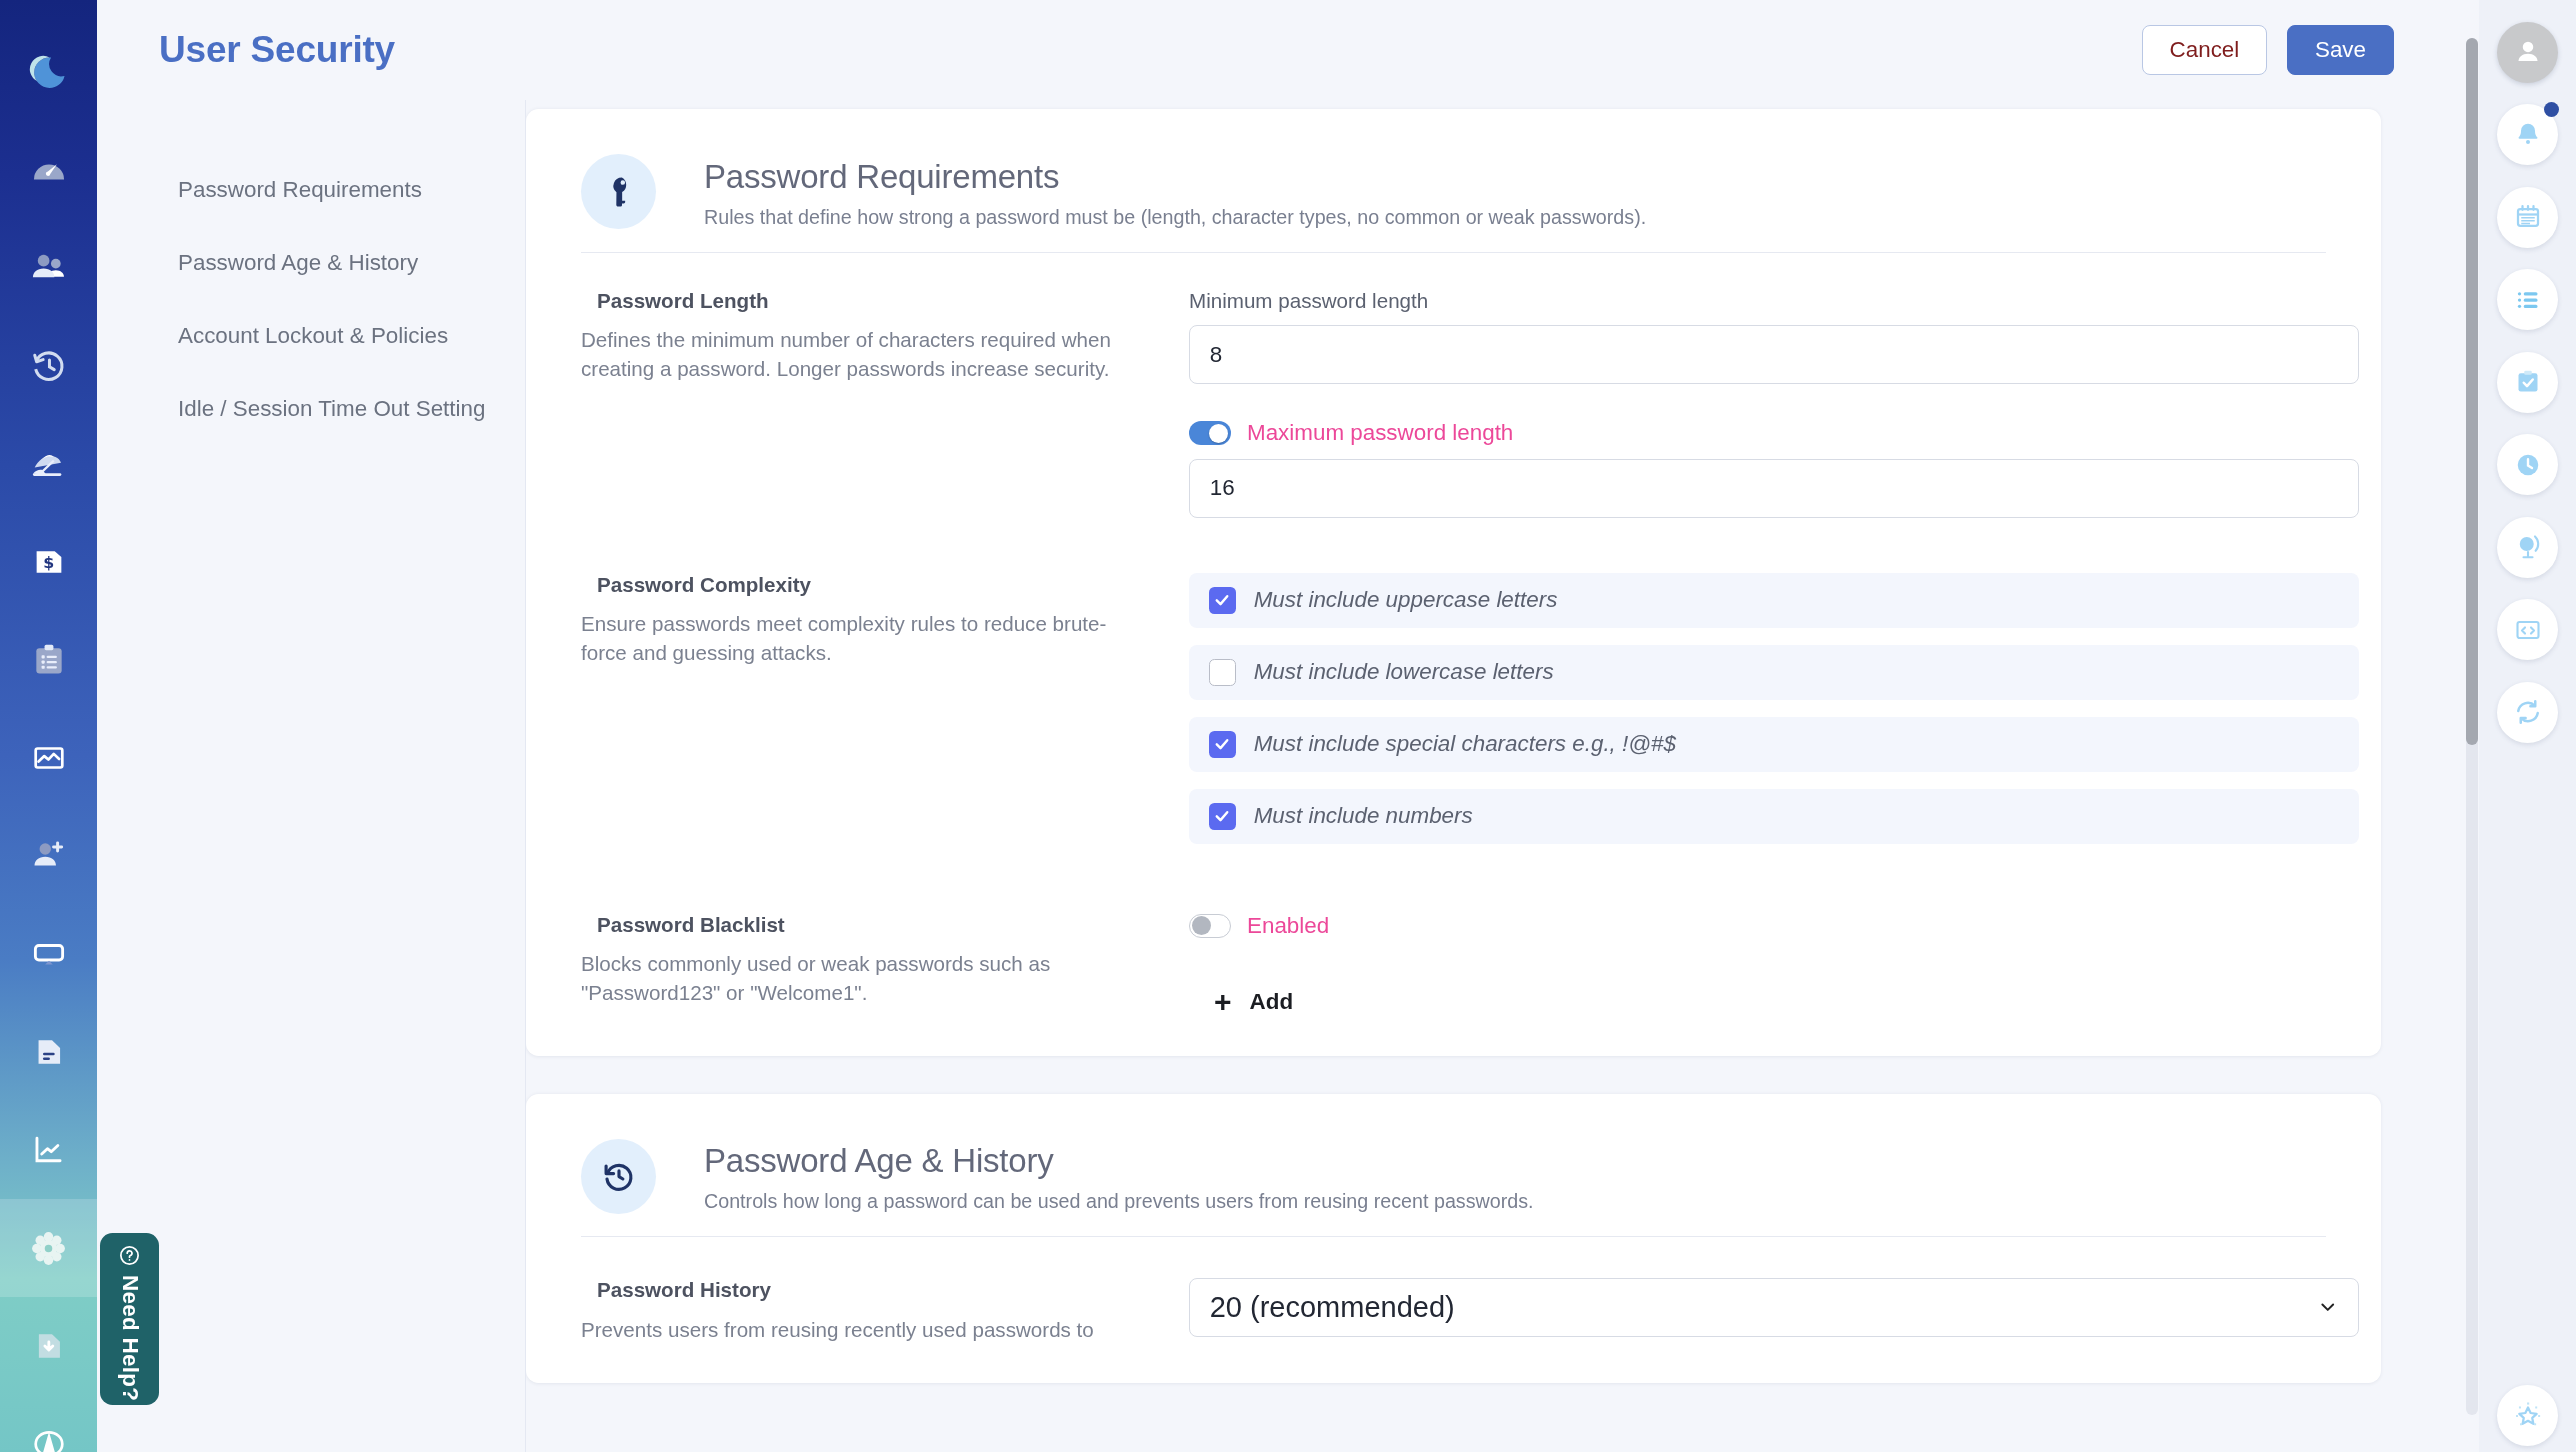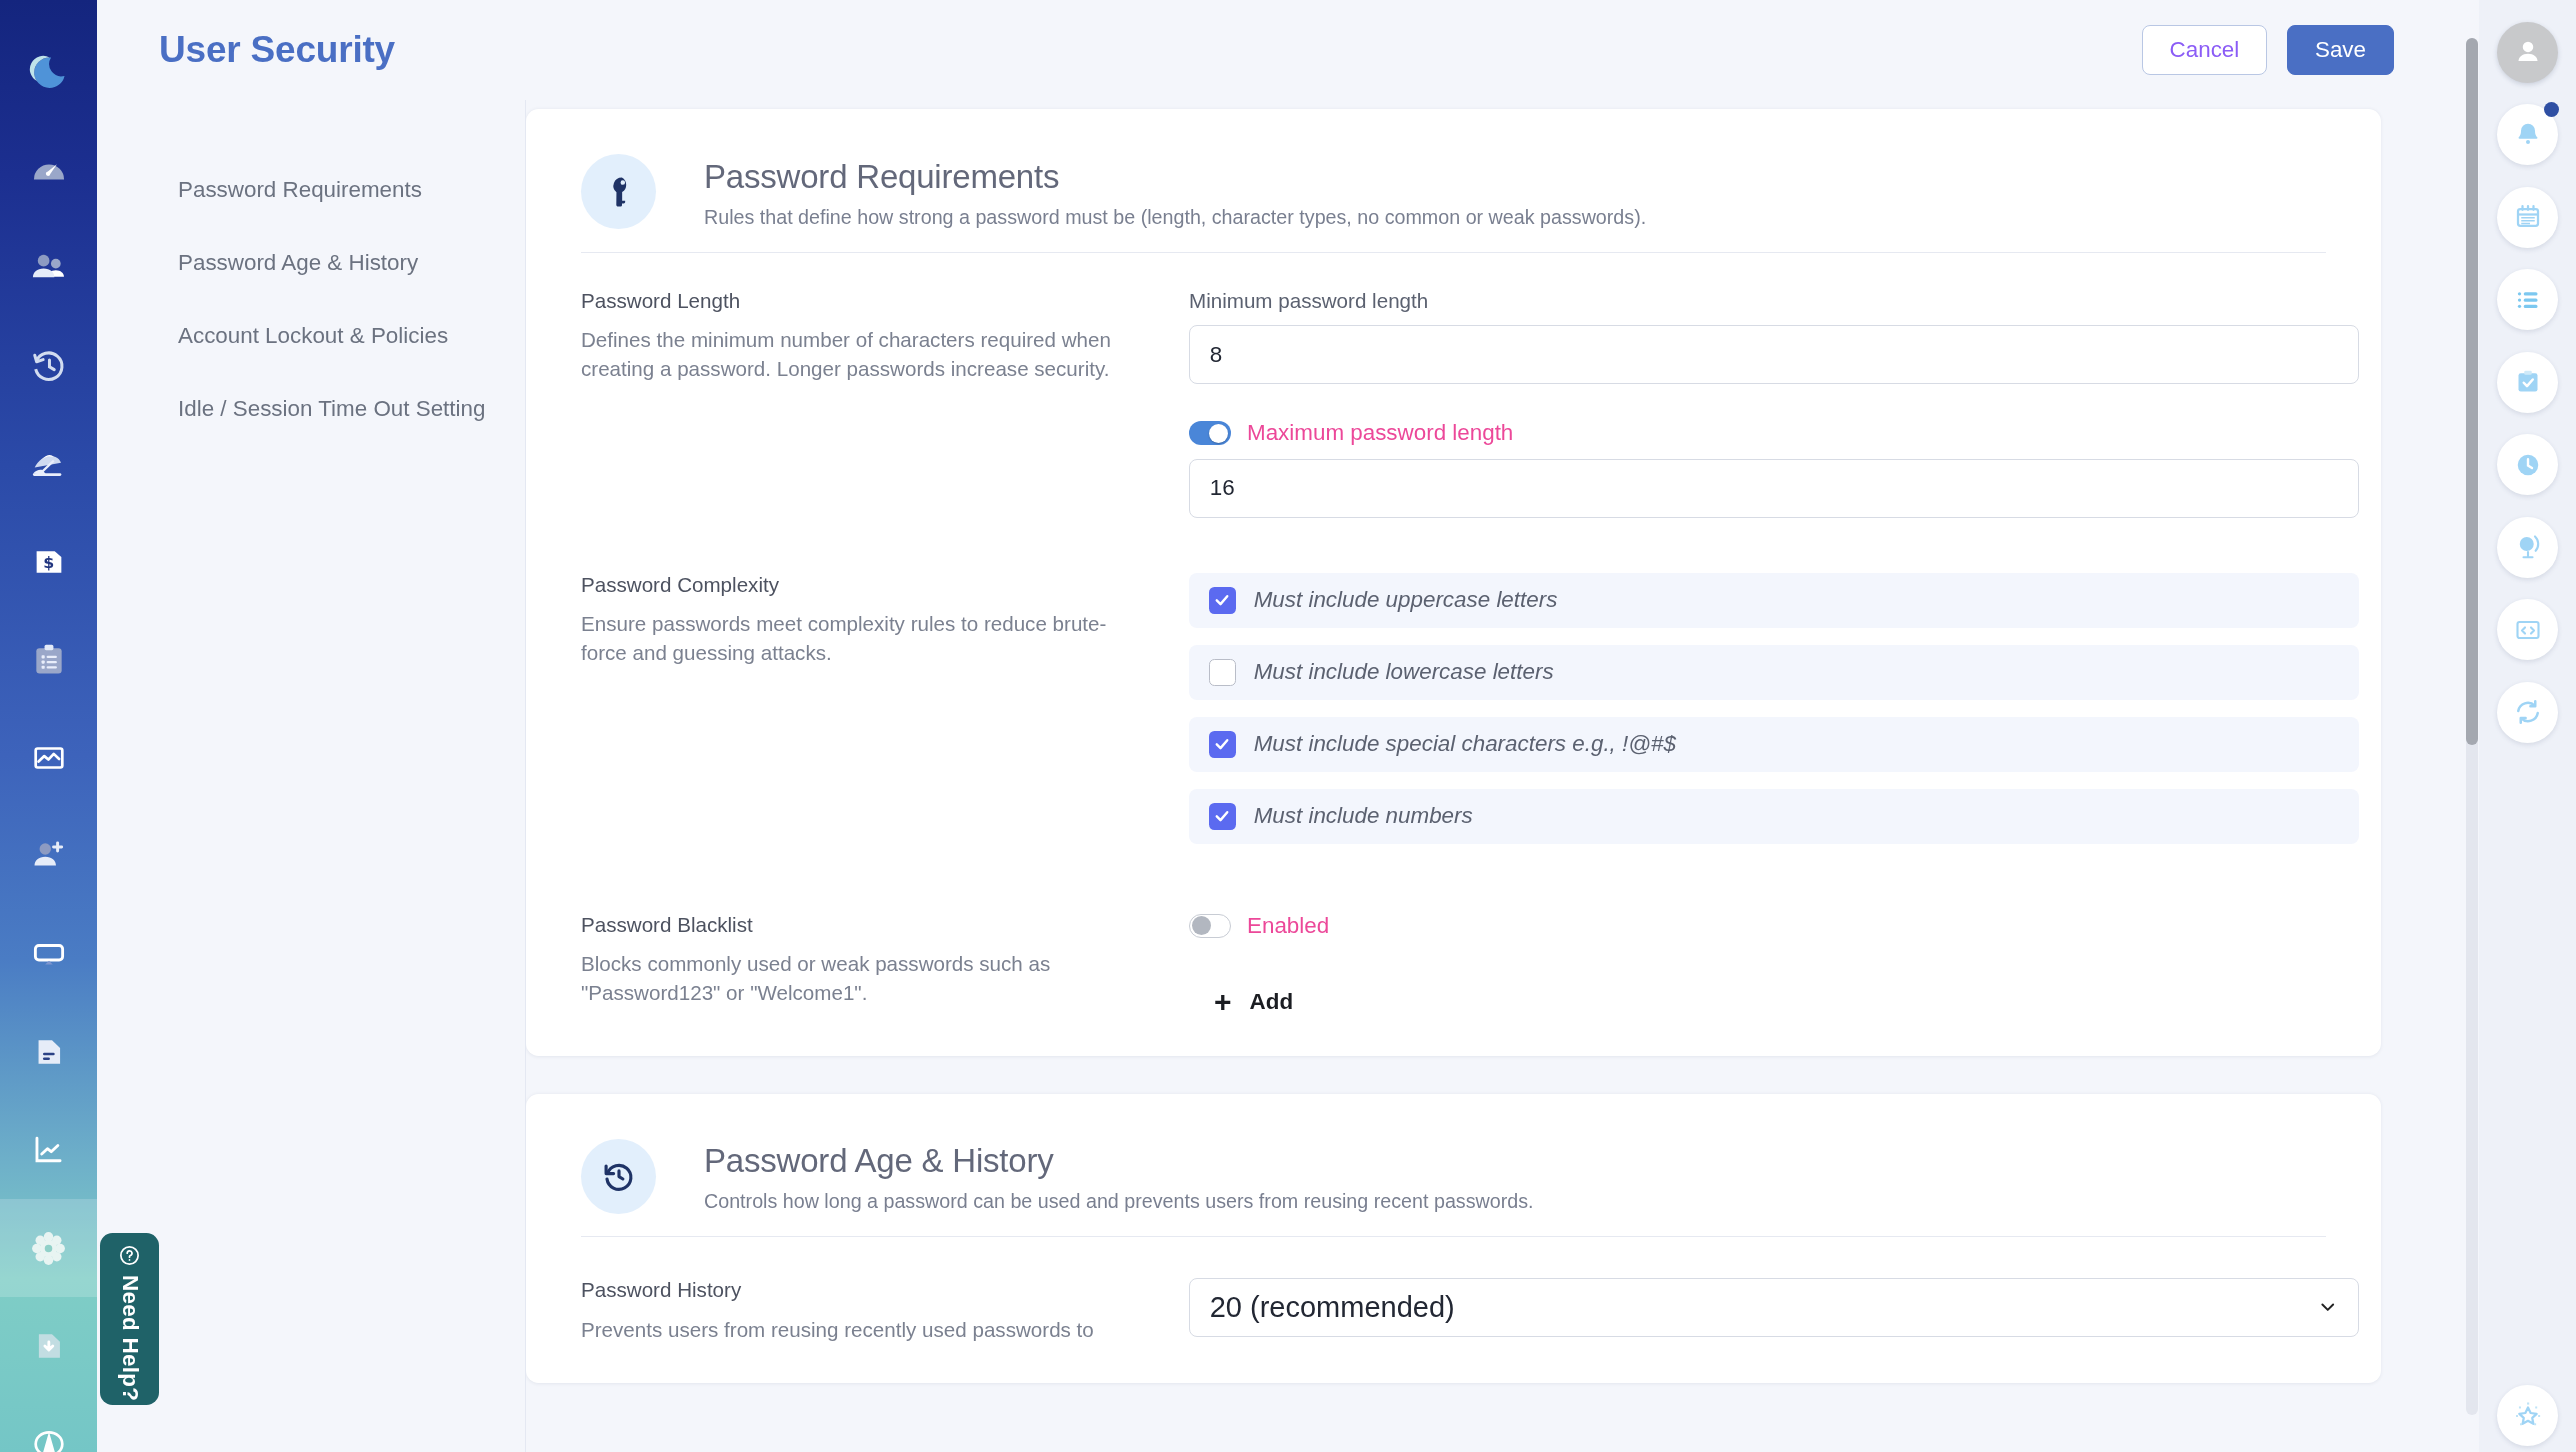--- a/index.html
+++ b/index.html
@@ -73,21 +73,21 @@
     font-size: 22.4px;
     border-radius: 8px;
     padding: 11.6px 27px;
     cursor: pointer;
     font-family: "Liberation Sans", sans-serif;
     line-height: 1.1;
   }
   #cancel-btn {
     background: #ffffff;
     border: 1.4px solid #b9c7e4;
-    color: #8b5cf6;
+    color: #7f1d1d;
   }
   #save-btn {
     background: #4a6fc4;
     border: 1.4px solid #4a6fc4;
     color: #ffffff;
   }
 
   
   #sub-nav {
     position: absolute; left: 97px; top: 100px;
@@ -150,22 +150,23 @@
     margin: 21.5px 55px 0 55px;
   }
 
   
   .section {
     display: flex;
     padding: 36px 55px 0 55px;
   }
   .section-left { width: 608px; flex: 0 0 608px; padding-right: 54px; }
   .section-title {
-    font-size: 20.6px; font-weight: 400; color: #4d5260;
+    font-size: 20.6px; font-weight: 700; color: #4d5260;
     margin-bottom: 12.5px;
+    margin-left: 16px;
   }
   .section-desc {
     font-size: 20.6px; color: #7b8190; line-height: 1.42;
   }
   .section-right { flex: 1 1 auto; }
 
   .field-label {
     font-size: 20.6px; color: #5b6170; margin-bottom: 12.5px;
   }
   .text-input {

